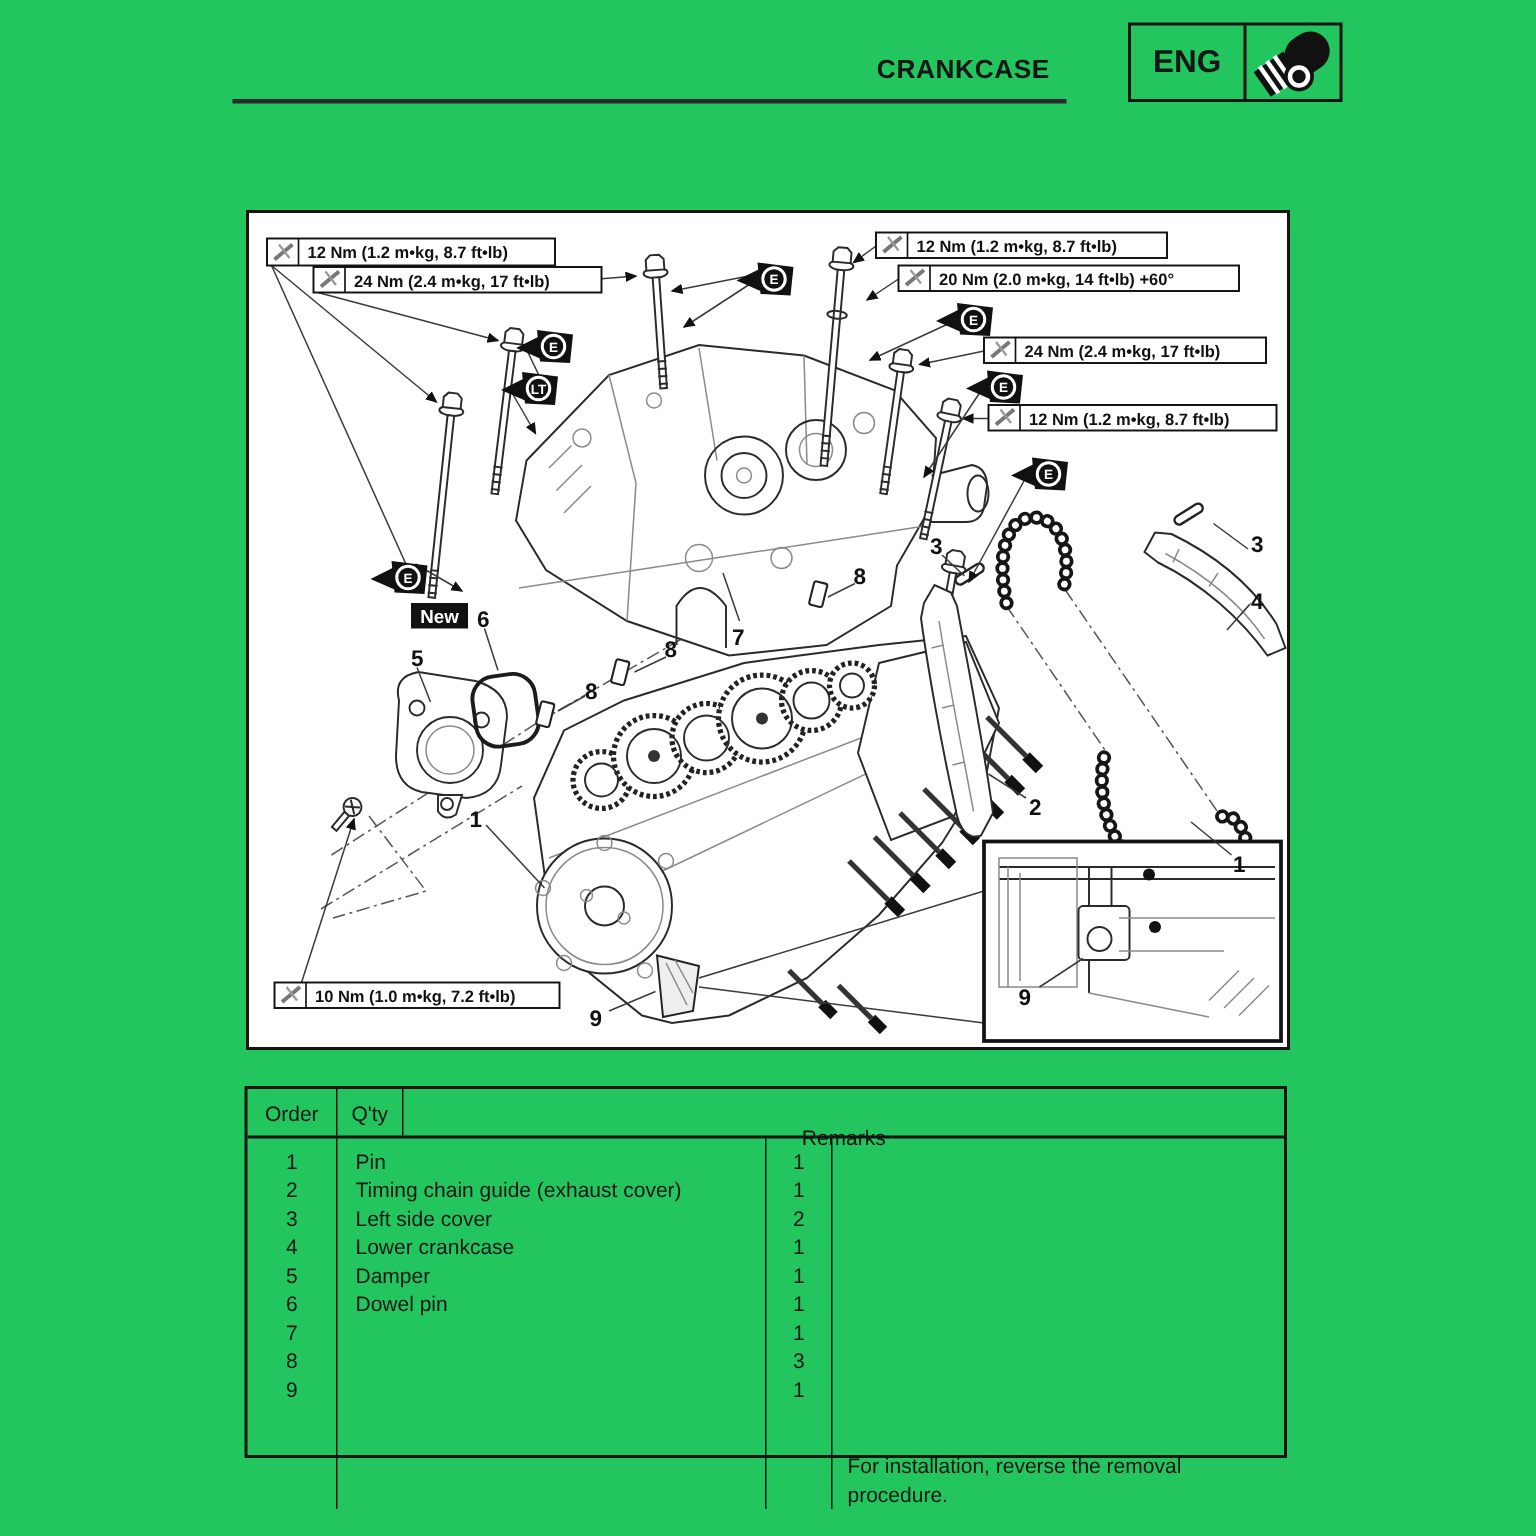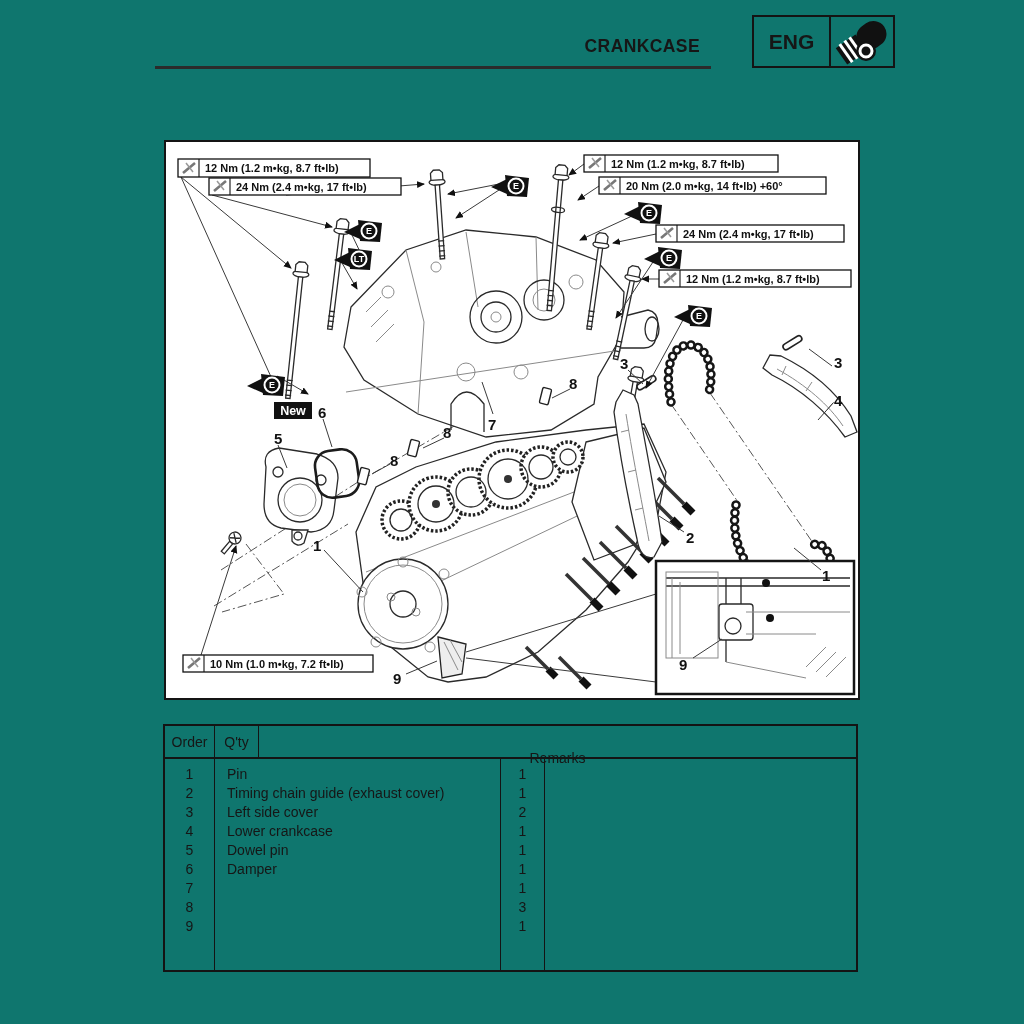--- a/index.html
+++ b/index.html
@@ -1,37 +1,37 @@
 <!DOCTYPE html>
 <html><head>
 <meta charset="utf-8">
 <style>
   html,body{margin:0;padding:0;background:#fff;}
-  #page{position:relative;width:1024px;height:1024px;background:#0f766e;overflow:hidden;
+  #page{position:relative;width:1024px;height:1024px;background:#22c55e;overflow:hidden;
         font-family:"Liberation Sans",sans-serif;color:#161616;}
   .abs{position:absolute;}
   
   #hdr-title{left:380px;top:36px;width:320px;text-align:right;font-size:17.5px;
              font-weight:bold;letter-spacing:.4px;}
   #hdr-rule{left:155px;top:66px;width:556px;height:3px;background:#2b2b2b;}
   #eng-box{left:752px;top:15px;width:143px;height:53px;border:2px solid #141414;
            box-sizing:border-box;display:flex;align-items:stretch;}
   #eng-box .cell-l{width:76px;display:flex;align-items:center;justify-content:center;
            font-size:21px;font-weight:bold;border-right:2px solid #141414;}
   #eng-box .cell-r{flex:1;display:flex;align-items:center;justify-content:center;}
   
   #frame{left:164px;top:140px;width:696px;height:560px;border:2px solid #141414;
          box-sizing:border-box;background:#fff;}
   
   #ptable{left:163px;top:724px;width:695px;height:248px;border:2.5px solid #141414;
           box-sizing:border-box;font-size:14px;display:flex;flex-direction:column;}
   #pt-head{display:flex;height:31px;border-bottom:2.5px solid #141414;flex:none;}
   #pt-head div{display:flex;align-items:center;justify-content:center;}
   #pt-body{display:flex;flex:1;}
-  .c-order{width:50px;flex:none;border-right:1.5px solid #141414;box-sizing:border-box;}
+  .c-order{width:60px;flex:none;border-right:1.5px solid #141414;box-sizing:border-box;}
   .c-part {width:286px;flex:none;border-right:1.5px solid #141414;box-sizing:border-box;}
   .c-qty  {width:44px;flex:none;border-right:1.5px solid #141414;box-sizing:border-box;}
   .c-rem  {flex:1;margin-top:32px;}
   .col{padding-top:6px;}
   .cellline{height:19px;line-height:19px;}
   .c-order .cellline,.c-qty .cellline{text-align:center;}
   .c-part .cellline{padding-left:12px;}
   #remarks-text{margin-top:171px;padding:0 4px 0 10px;line-height:19px;}
   svg text{font-family:"Liberation Sans",sans-serif;}
   .tq-text{font-size:11px;font-weight:bold;fill:#111;}
@@ -476,30 +476,33 @@
         <div class="cellline">6</div>
         <div class="cellline">7</div>
         <div class="cellline">8</div>
         <div class="cellline">9</div>
       </div>
       <div class="c-part col">
         <div class="cellline">Pin</div>
         <div class="cellline">Timing chain guide (exhaust cover)</div>
         <div class="cellline">Left side cover</div>
         <div class="cellline">Lower crankcase</div>
+        <div class="cellline">Damper</div>
         <div class="cellline">Dowel pin</div>
-        <div class="cellline">Damper</div>
       </div>
       <div class="c-qty col">
         <div class="cellline">1</div>
         <div class="cellline">1</div>
         <div class="cellline">2</div>
         <div class="cellline">1</div>
         <div class="cellline">1</div>
         <div class="cellline">1</div>
         <div class="cellline">1</div>
         <div class="cellline">3</div>
         <div class="cellline">1</div>
+      </div>
+      <div class="c-rem col">
+        <div id="remarks-text">For installation, reverse the removal procedure.</div>
       </div>
     </div>
   </div>
 
 </div>
 
 </body></html>

